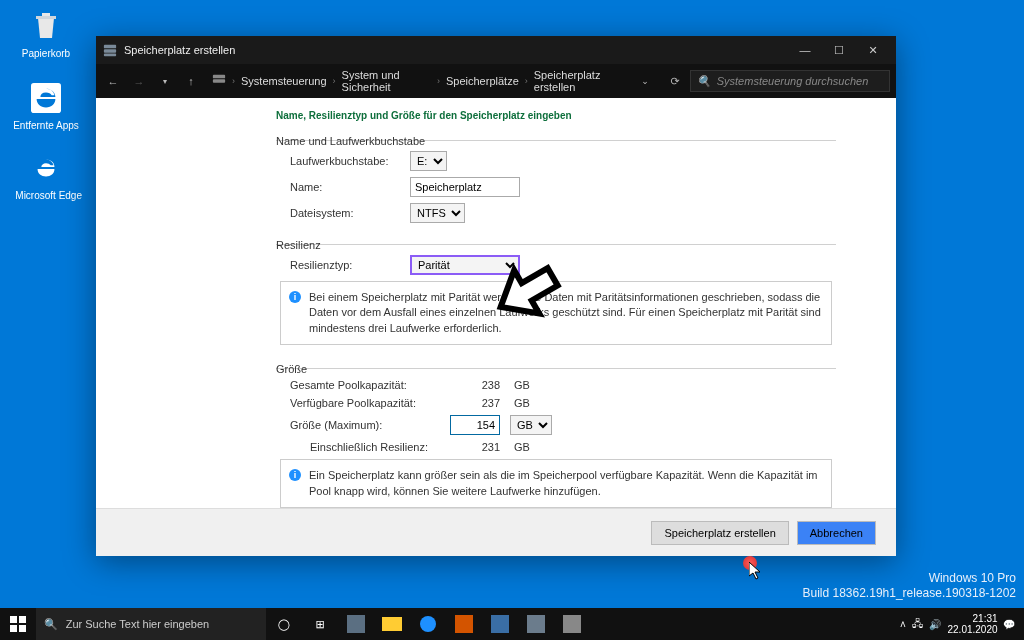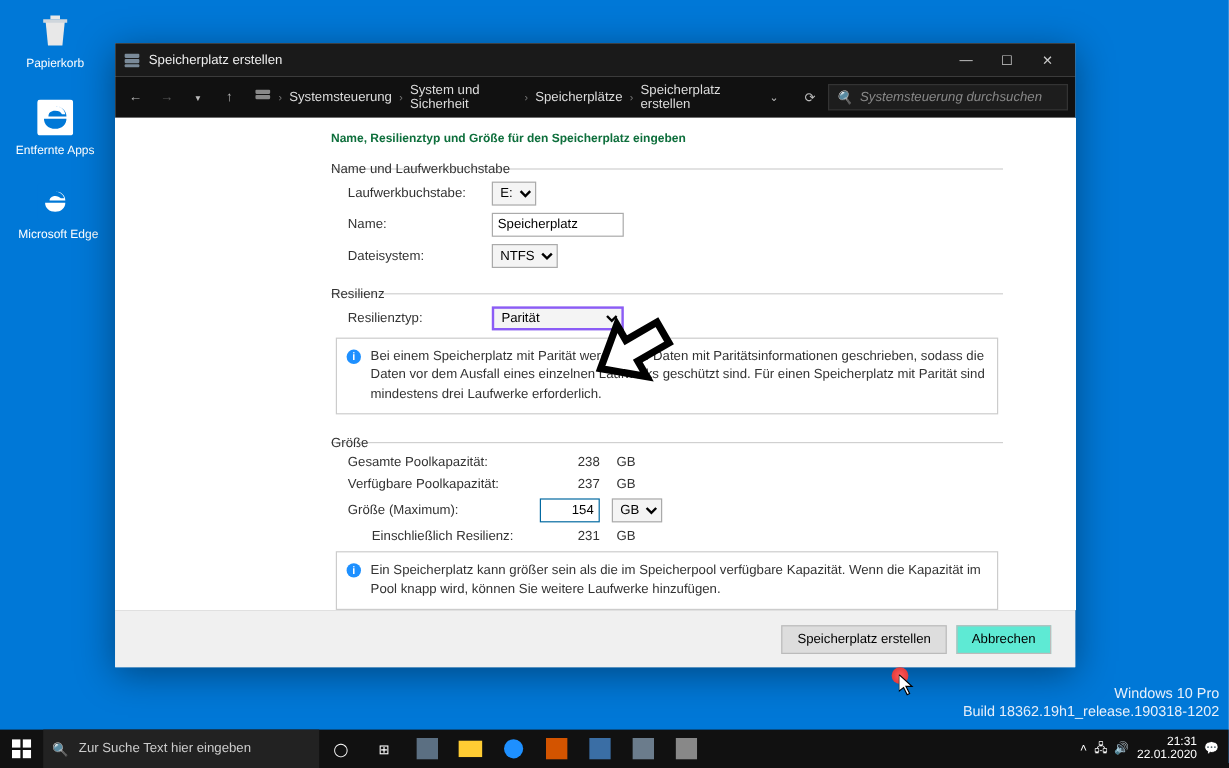--- a/index.html
+++ b/index.html
@@ -39,21 +39,21 @@
 .infobox { border:1px solid #ccc; padding: 8px 10px; font-size: 11px; color:#333; margin: 6px 4px 8px 4px; position:relative; line-height:1.4;}
 .infobox .ii { position:absolute; left:8px; top:9px; width:12px; height:12px; border-radius:50%; background:#1e90ff; color:#fff; font-size:9px; font-weight:bold; display:flex; align-items:center; justify-content:center;}
 .infobox .txt { margin-left: 18px; }
 
 .sizegrid .row label { width: 160px; }
 .sizegrid .num { width: 50px; text-align:right; display:inline-block; margin-right: 14px;}
 .sizegrid .unit { width: 40px; display:inline-block;}
 input.sizebox { width:50px; text-align:right; border:1px solid #0369a1; height:20px; font-size:11px; padding:2px 4px; margin-right:10px;}
 
 .footer { height: 48px; background:#f0f0f0; border-top:1px solid #ddd; display:flex; align-items:center; justify-content:flex-end; padding: 0 20px; gap:8px;}
-.footer button { font-size:11px; padding: 4px 12px; height:24px; background:#5eead4; border:1px solid #bbb; cursor:pointer;}
+.footer button { font-size:11px; padding: 4px 12px; height:24px; background:#3b82f6; border:1px solid #bbb; cursor:pointer;}
 .footer button.primary { background:#ddd; }
 
 .arrow-annot { position:absolute; top: 150px; left: 380px; pointer-events:none; }
 
 .taskbar { position:absolute; bottom:0; left:0; right:0; height:32px; background:#111; display:flex; align-items:center; color:#fff; font-size:11px;}
 .tb-start { width:36px; height:32px; display:flex; align-items:center; justify-content:center;}
 .tb-search { display:flex; align-items:center; background:#222; height:32px; padding:0 8px; width:230px; color:#ccc; font-size:11px;}
 .tb-search .sicon { margin-right:8px; }
 .tb-icons { display:flex; align-items:center; height:32px; }
 .tb-icons .tbi { width:36px; height:32px; display:flex; align-items:center; justify-content:center; color:#fff;}

